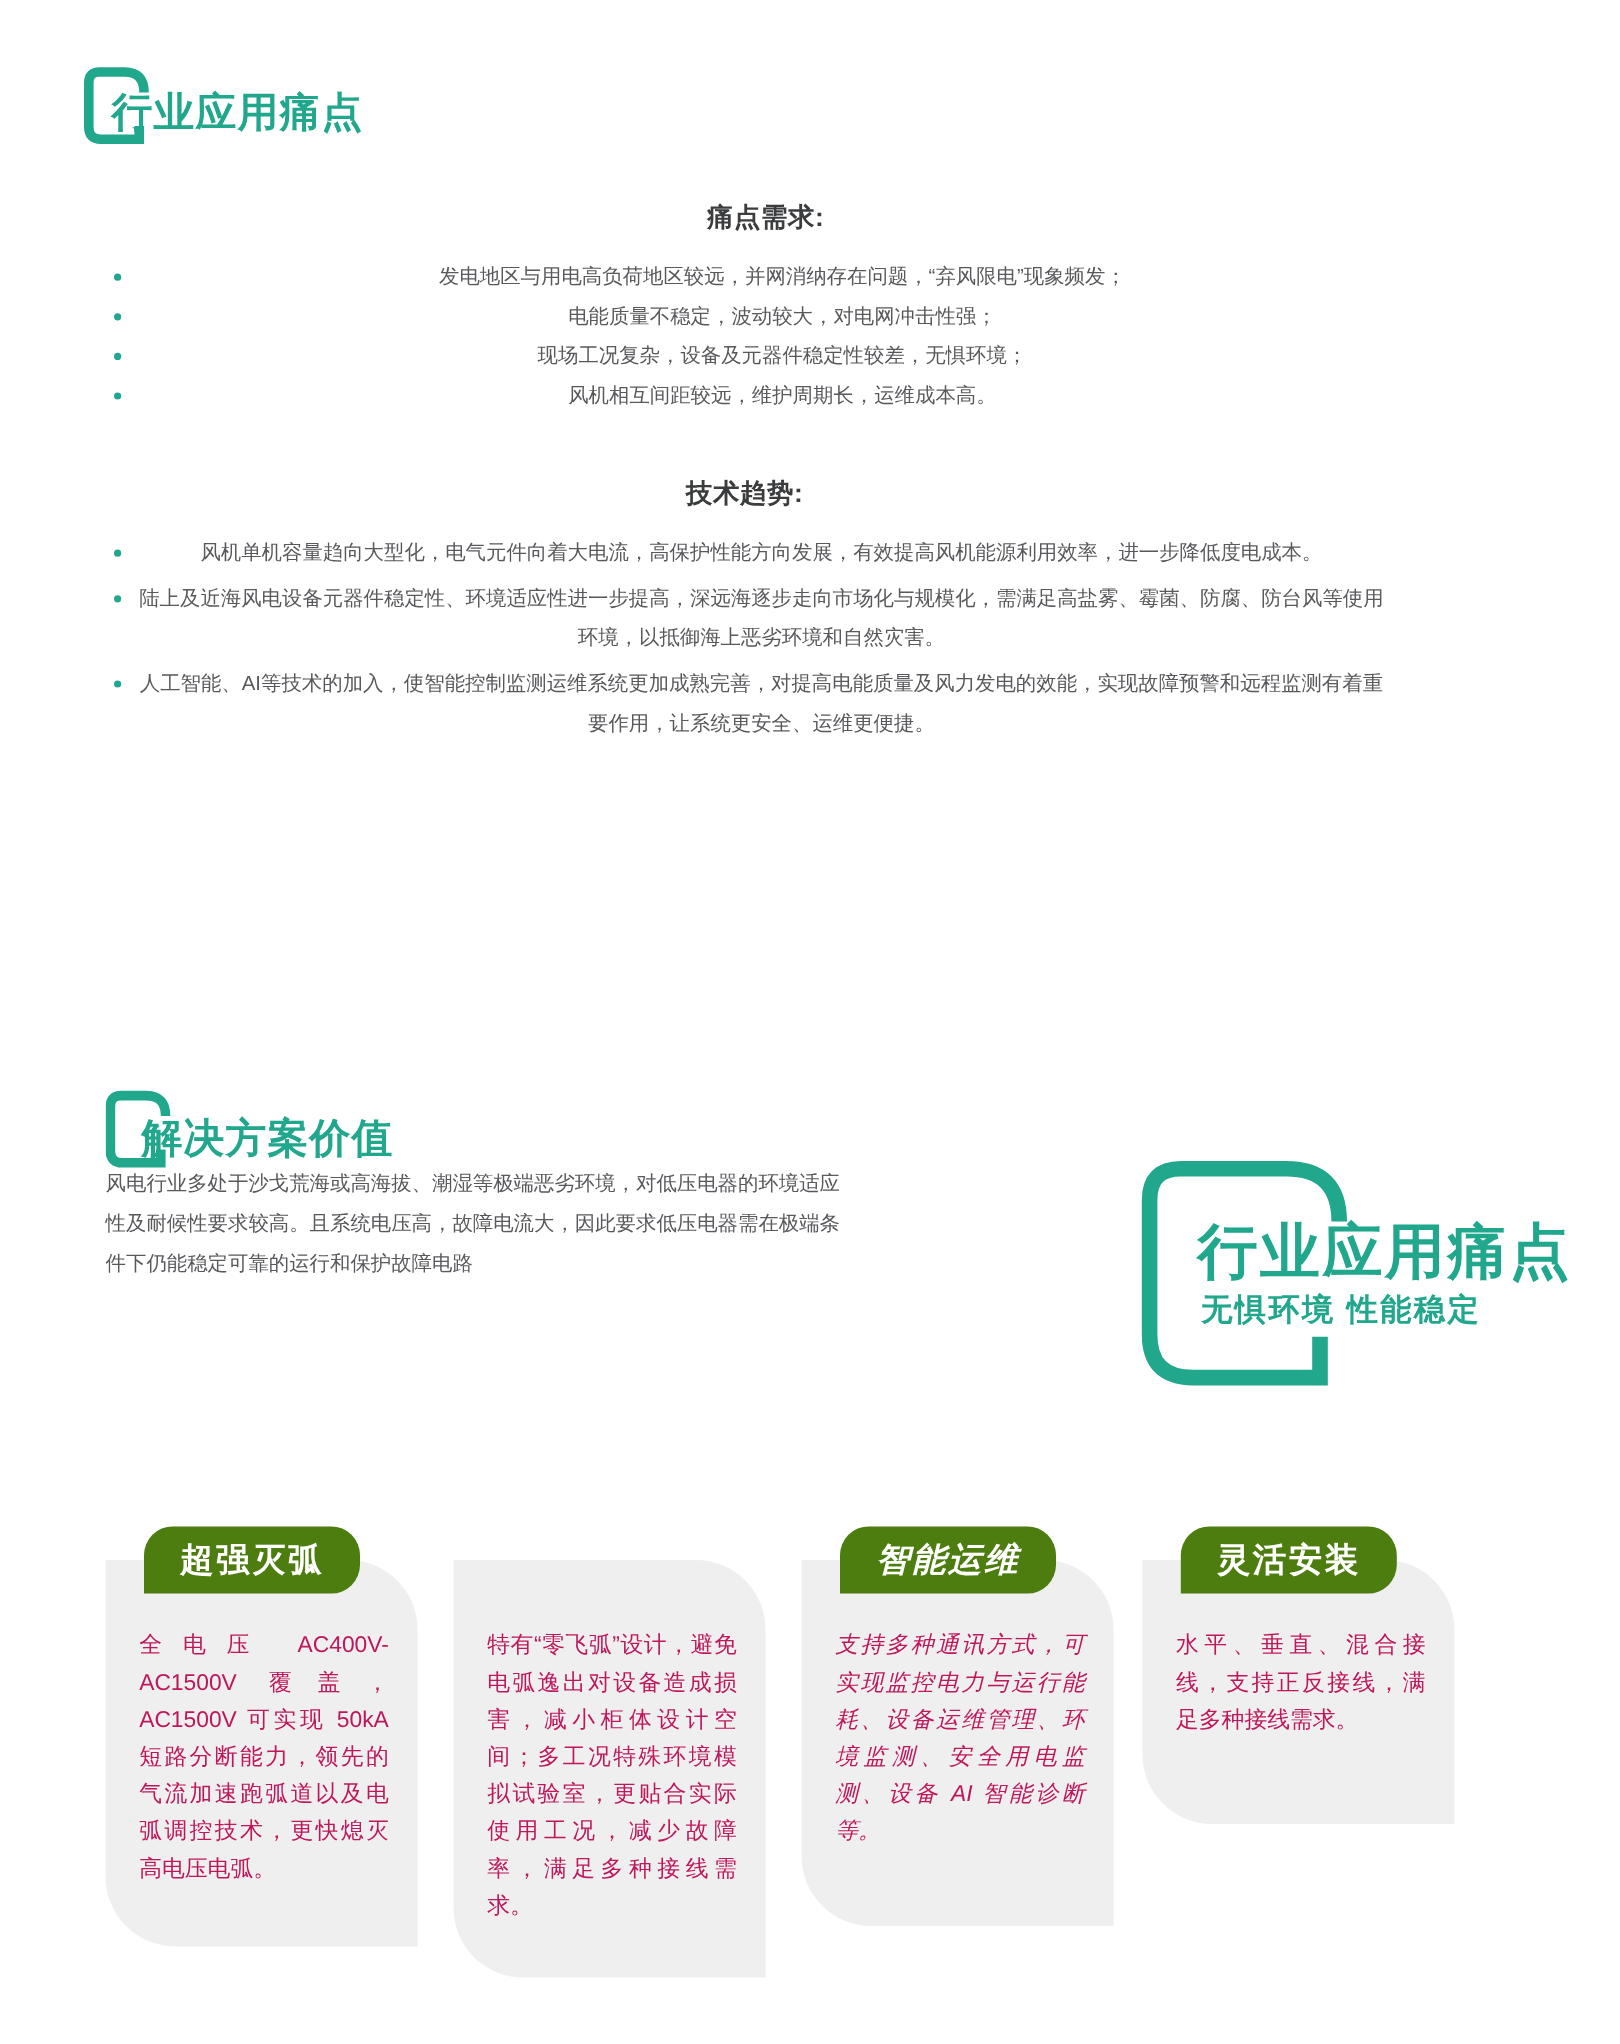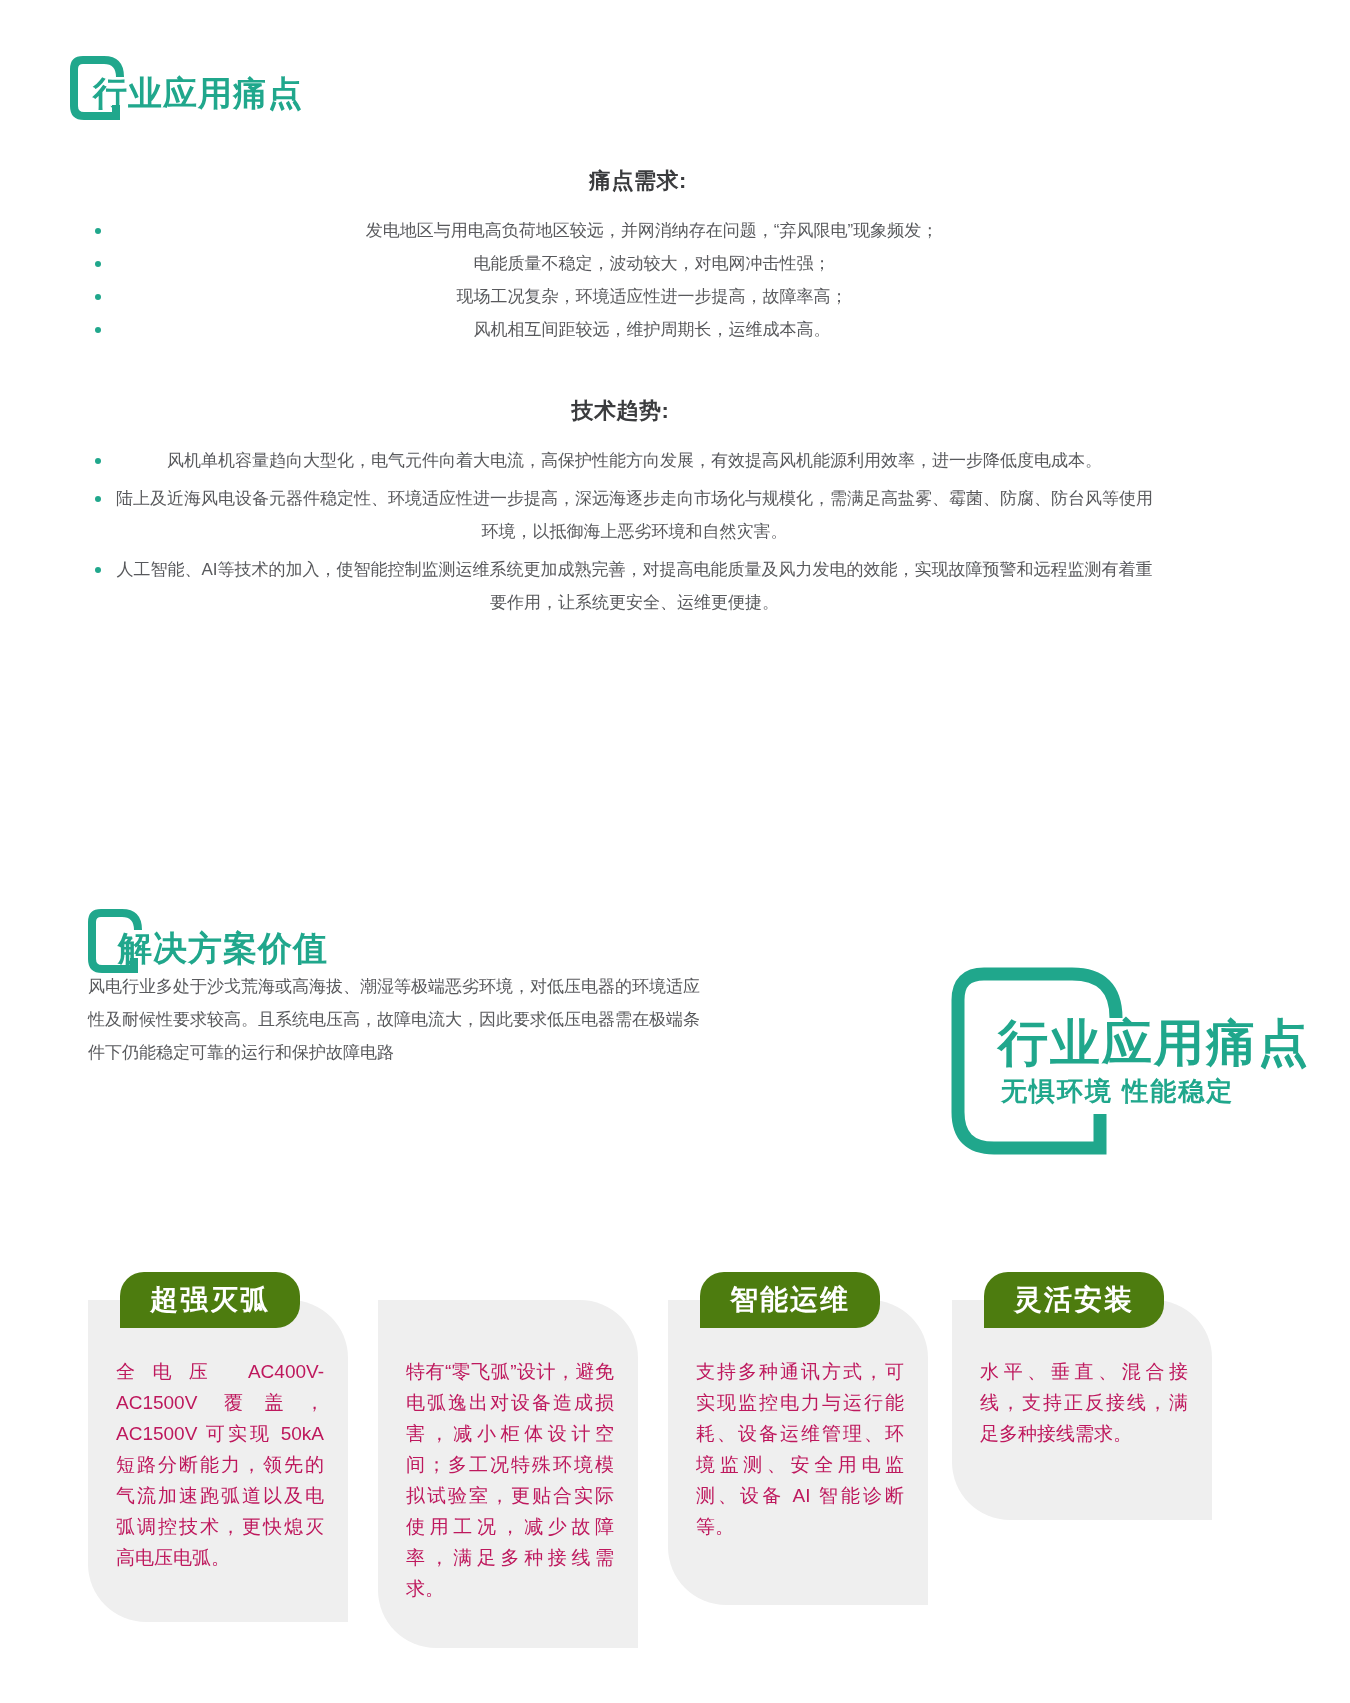--- a/index.html
+++ b/index.html
@@ -43,41 +43,41 @@
     position:absolute;left:32px;top:-28px;height:56px;line-height:56px;
     padding:0 30px;background:#4d7c0f;color:#ffffff;font-size:28px;font-weight:bold;
     text-align:center;border-radius:24px 24px 24px 0;white-space:nowrap;letter-spacing:2px;
   }
   .card p{
     margin:0;padding:56px 24px 0 28px;font-size:19px;line-height:31px;
     color:#be185d;text-align:justify;
   }
   .card-1{left:88px;height:322px;}
   .card-2{left:378px;height:348px;}
-  .card-3{left:668px;height:305px;}
+  .card-3{left:668px;height:305px;font-style:italic;}
   .card-4{left:952px;height:220px;}
 </style>
 </head>
 <body>
 
 <div class="page">
 
   <div class="sec-header" style="left:70px;top:55px;width:340px;height:80px;">
     <svg class="bracket-svg" width="58" height="66" viewBox="0 0 58 66">
       <path d="M 50 22 Q 50 5 34 5 L 13 5 Q 4 5 4 14 L 4 51 Q 4 61 14 61 L 46 61 L 46 50" fill="none" stroke="#20A78C" stroke-width="8"></path>
     </svg>
     <h2 style="left:23px;top:16px;">行业应用痛点</h2>
   </div>
 
   <div class="tblock" style="left:88px;top:166px;width:1100px;">
     <h3>痛点需求:</h3>
     <ul>
       <li><span class="dot"></span><span>发电地区与用电高负荷地区较远，并网消纳存在问题，“弃风限电”现象频发；</span></li>
       <li><span class="dot"></span><span>电能质量不稳定，波动较大，对电网冲击性强；</span></li>
-      <li><span class="dot"></span><span>现场工况复杂，环境适应性进一步提高，故障率高；</span></li>
+      <li><span class="dot"></span><span>现场工况复杂，设备及元器件稳定性较差，无惧环境；</span></li>
       <li><span class="dot"></span><span>风机相互间距较远，维护周期长，运维成本高。</span></li>
     </ul>
   </div>
 
   <div class="tblock trends" style="left:88px;top:396px;width:1065px;">
     <h3>技术趋势:</h3>
     <ul>
       <li><span class="dot"></span><span>风机单机容量趋向大型化，电气元件向着大电流，高保护性能方向发展，有效提高风机能源利用效率，进一步降低度电成本。</span></li>
       <li><span class="dot"></span><span>陆上及近海风电设备元器件稳定性、环境适应性进一步提高，深远海逐步走向市场化与规模化，需满足高盐雾、霉菌、防腐、防台风等使用环境，以抵御海上恶劣环境和自然灾害。</span></li>
       <li><span class="dot"></span><span>人工智能、AI等技术的加入，使智能控制监测运维系统更加成熟完善，对提高电能质量及风力发电的效能，实现故障预警和远程监测有着重要作用，让系统更安全、运维更便捷。</span></li>

